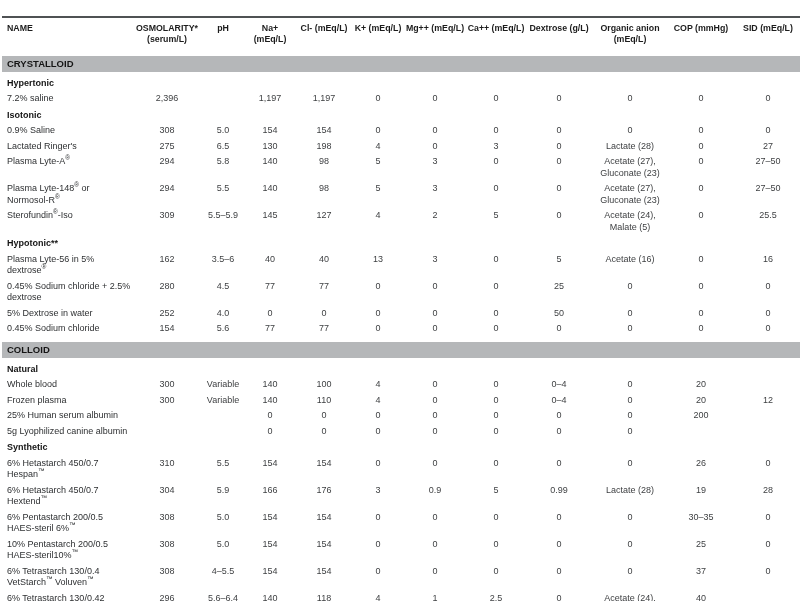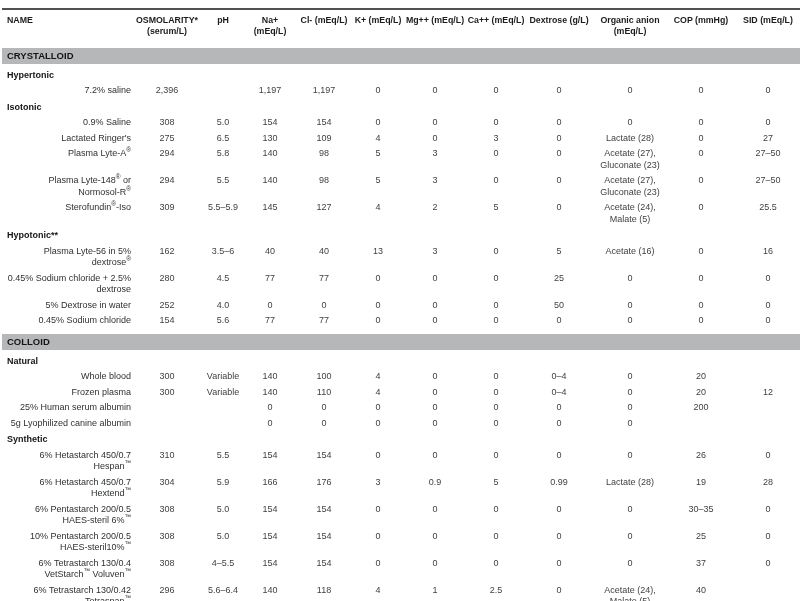--- a/index.html
+++ b/index.html
@@ -1,32 +1,32 @@
 <!DOCTYPE html>
 <html><head>
 <meta charset="utf-8">
 <style>
   html,body { margin:0; padding:0; background:#ffffff; }
   body { width:800px; font-family:"Liberation Sans","DejaVu Sans",sans-serif; }
-  .page { width:800px; height:601px; box-sizing:border-box; padding:8px 2px; overflow:hidden; }
+  .page { width:800px; height:601px; box-sizing:border-box; padding:16px 2px; overflow:hidden; }
 
   table.fluids { width:100%; border-collapse:collapse; table-layout:fixed; border-top:2px solid #4f5254; }
   thead th {
     font-size:8.8px; font-weight:bold; color:#1c1c1c;
     padding:5px 1px 6px; vertical-align:top; text-align:center; line-height:1.25;
   }
   thead th:first-child { text-align:left; padding-left:5px; }
   thead tr { border-bottom:1px solid #c6c8ca; }
 
   tbody td {
     font-size:9px; color:#3d3f41; line-height:11.5px;
     padding:2px 1px; vertical-align:top; text-align:center;
     overflow:hidden;
   }
-  tbody td.name { text-align:right; padding-left:5px; color:#2e3032; }
+  tbody td.name { text-align:left; padding-left:5px; color:#2e3032; }
   tbody tr.section td {
     background:#b5b7b9; color:#151515; font-weight:bold; font-size:9.5px;
     text-align:left; padding:2px 0 2px 5px; line-height:12px;
     border-top:5px solid #ffffff; border-bottom:3px solid #ffffff;
   }
   tbody tr.subheader td {
     font-weight:bold; color:#151515; text-align:left; padding:3px 0 2px 5px; font-size:9px;
   }
   sup { font-size:6.5px; vertical-align:super; line-height:0; }
 </style>
@@ -101,21 +101,21 @@
           <td>0</td>
           <td>0</td>
           <td>0</td>
           <td>0</td>
         </tr>
         <tr class="data">
           <td class="name">Lactated Ringer's</td>
           <td>275</td>
           <td>6.5</td>
           <td>130</td>
-          <td>109</td>
+          <td>198</td>
           <td>4</td>
           <td>0</td>
           <td>3</td>
           <td>0</td>
           <td>Lactate (28)</td>
           <td>0</td>
           <td>27</td>
         </tr>
         <tr class="data">
           <td class="name">Plasma Lyte-A<sup>®</sup></td>

